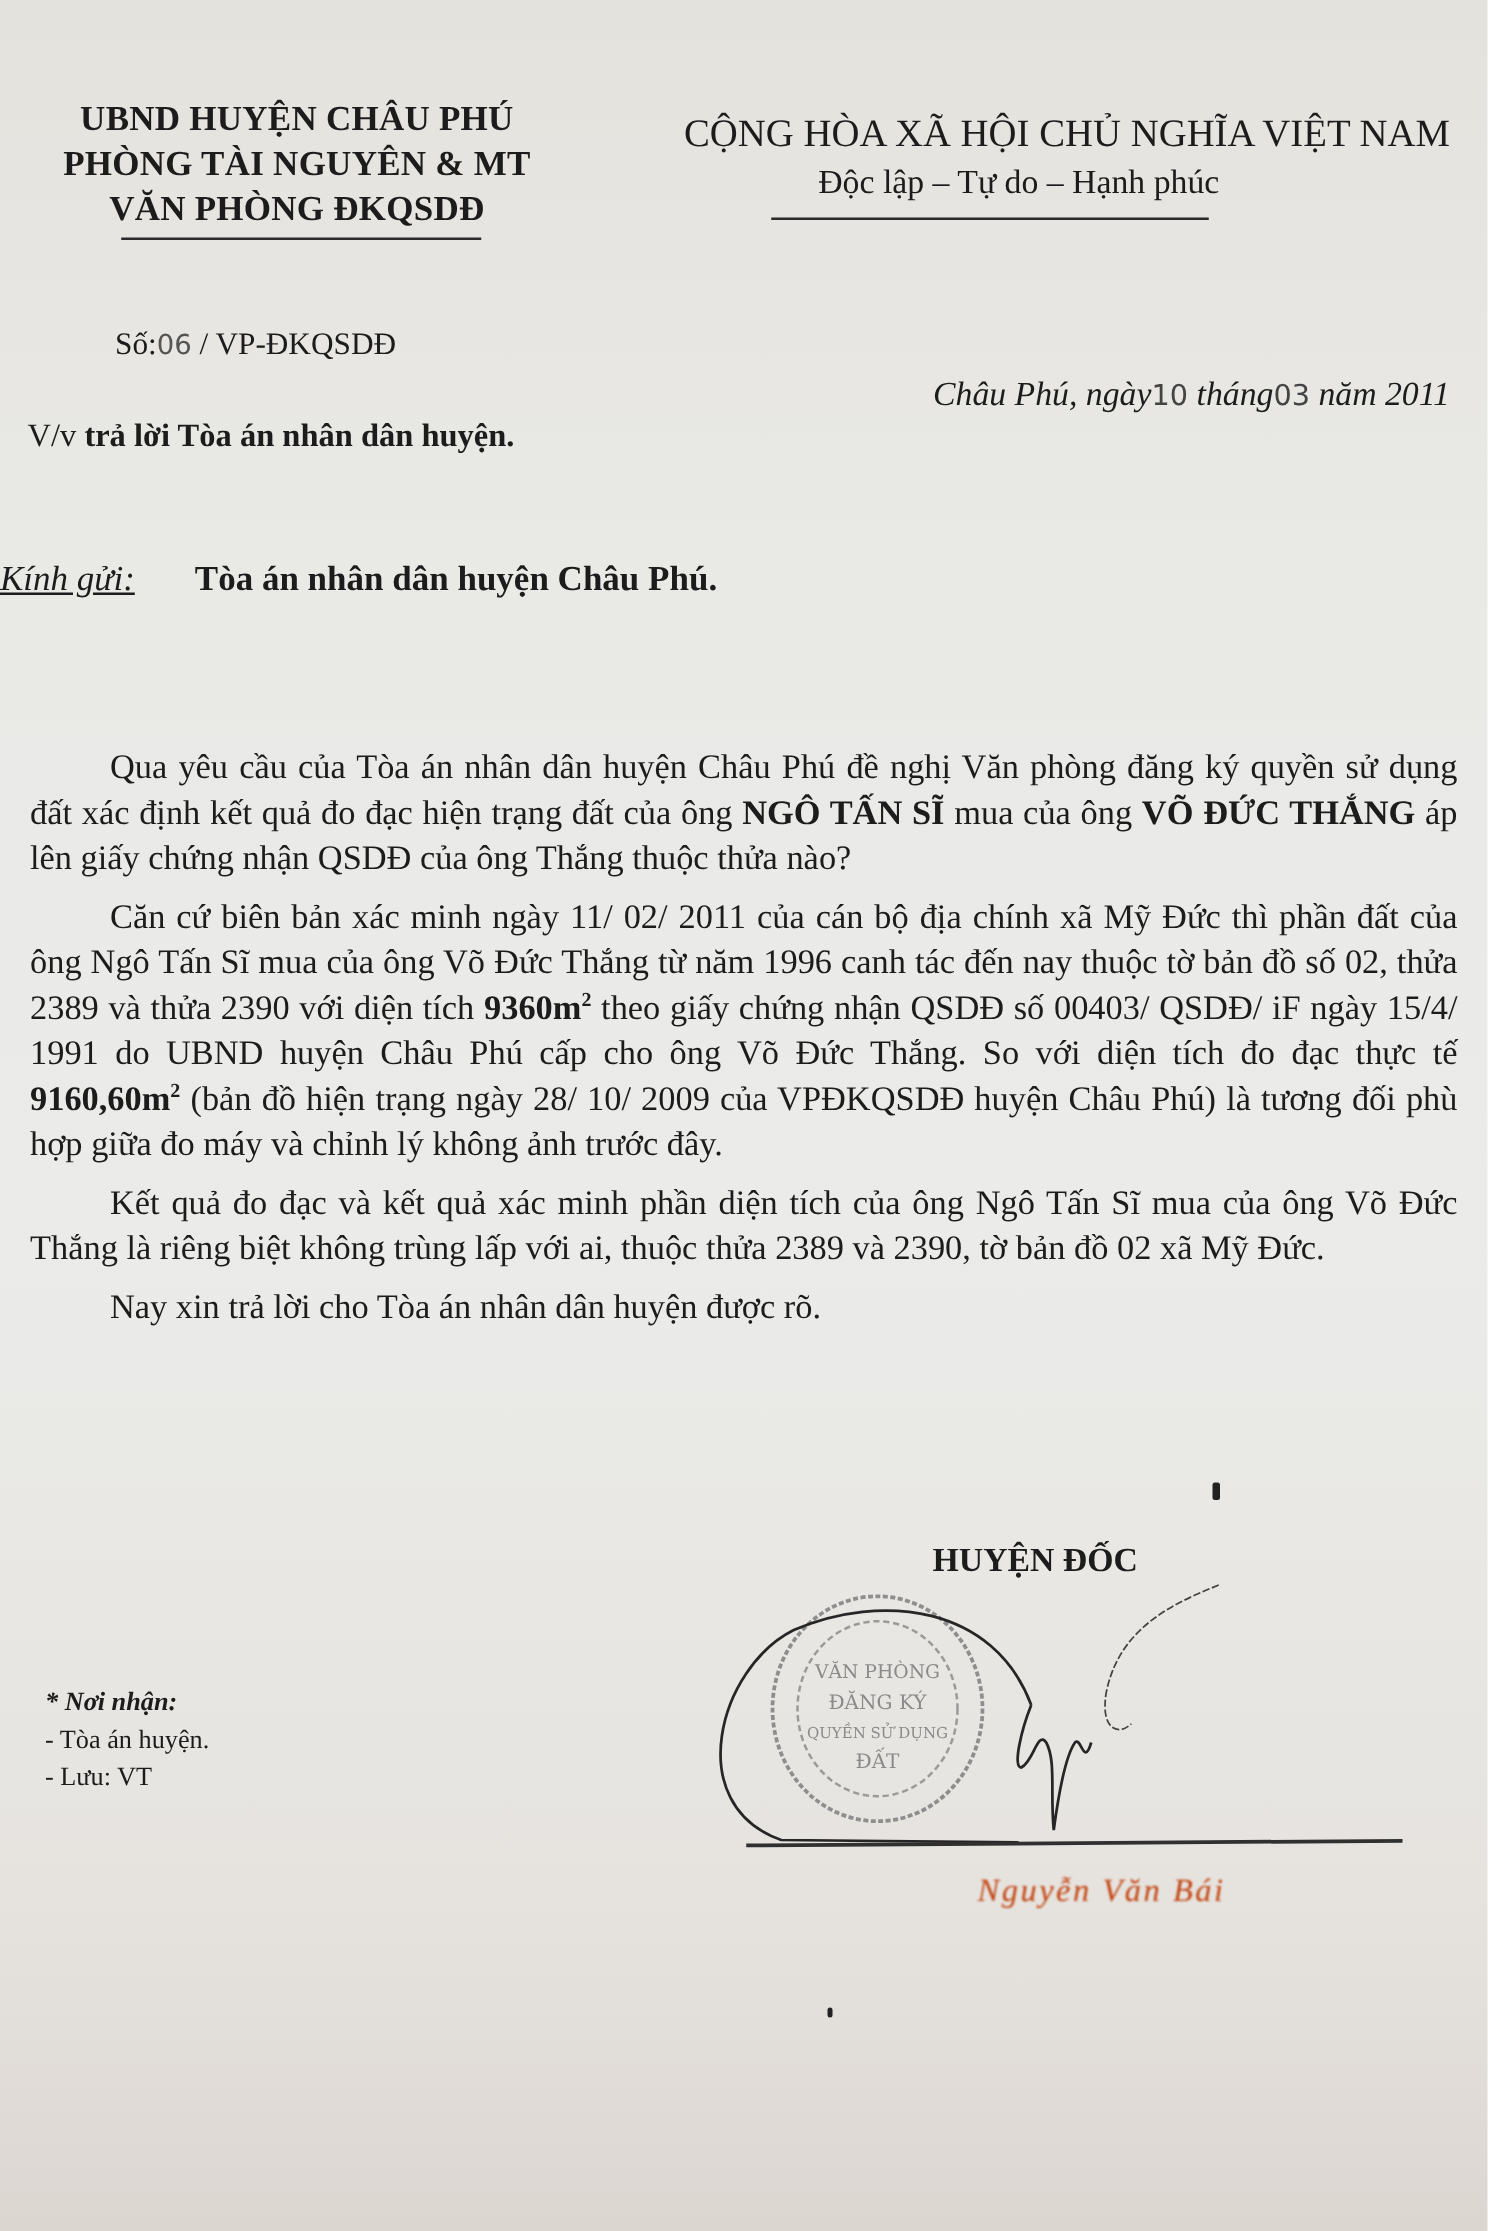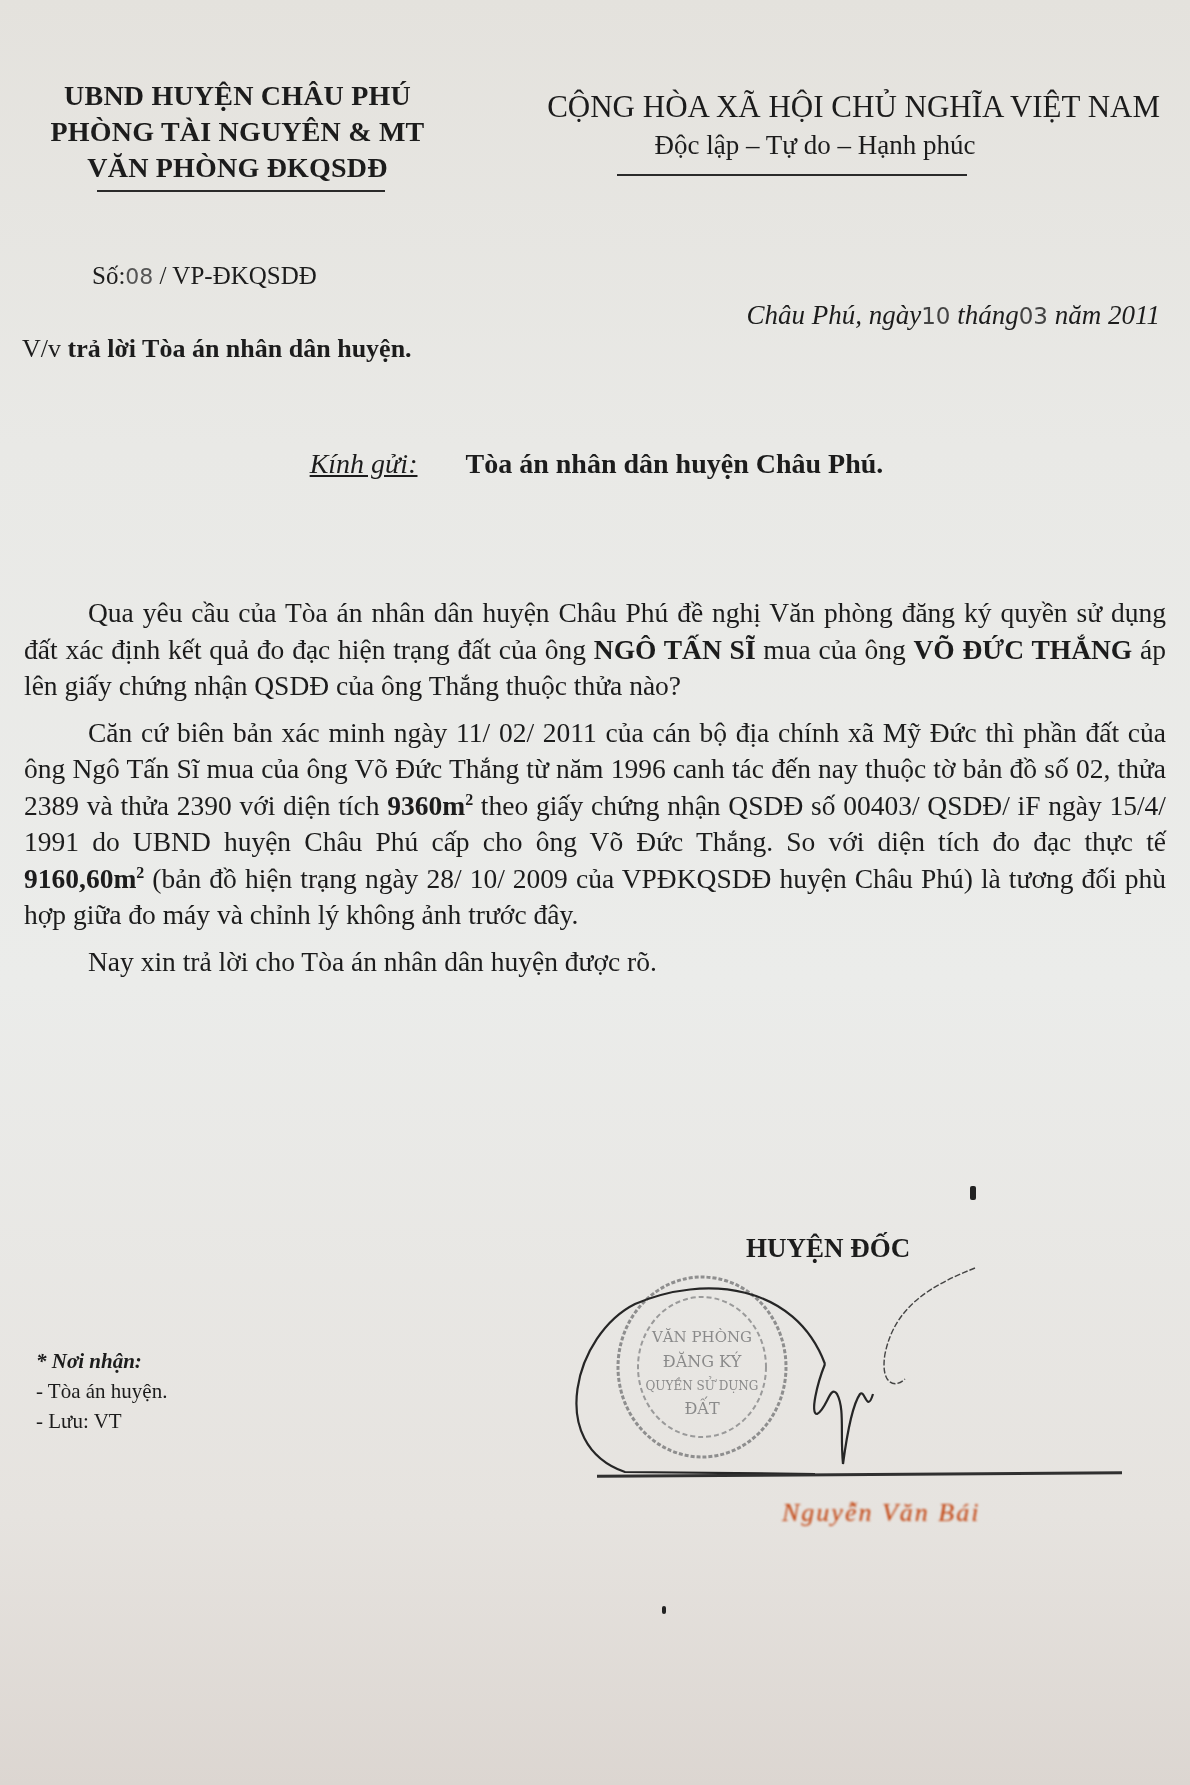--- a/index.html
+++ b/index.html
@@ -15,21 +15,21 @@
   .org-underline { position: absolute; left: 97px; top: 190px; width: 288px; height: 2px; background: #2a2a2a; }
   .nation { left: 470px; width: 690px; top: 88px; text-align: right; font-size: 31px; line-height: 38px; }
   .motto { left: 470px; width: 690px; top: 128px; text-align: center; font-size: 27px; line-height: 34px; }
   .motto-underline { position: absolute; left: 617px; top: 174px; width: 350px; height: 2px; background: #2a2a2a; }
   .so { left: 92px; top: 262px; font-size: 25px; }
   .so .handw { font-family: "DejaVu Sans", sans-serif; font-size: 22px; color: #555; }
   .date { right: 30px; top: 300px; font-style: italic; font-size: 27px; }
   .date .handw { font-family: "DejaVu Sans", sans-serif; font-style: normal; font-size: 23px; color: #444; }
   .vv { left: 22px; top: 334px; font-weight: bold; font-size: 26px; }
   .vv .lead { font-weight: normal; }
-  .greeting { left: 0; width: 1169px; top: 448px; text-align: center; font-size: 28px; padding-left: 12px; }
+  .greeting { left: 0; width: 1169px; top: 448px; text-align: left; font-size: 28px; }
   .greeting .label { font-style: italic; text-decoration: underline; margin-right: 48px; }
   .greeting .rcpt { font-weight: bold; }
   .body { left: 24px; width: 1142px; top: 595px; font-size: 27.5px; line-height: 36.5px; text-align: justify; }
   .body p { margin: 0 0 10px 0; text-indent: 64px; }
   .body b { font-weight: bold; }
   .body sup { font-size: 16px; vertical-align: super; line-height: 0; }
   .signtitle { left: 746px; top: 1233px; font-weight: bold; font-size: 27px; }
   .recipients { left: 36px; top: 1346px; font-size: 21px; line-height: 30px; }
   .recipients .hdr { font-weight: bold; font-style: italic; }
   .stamp { left: 612px; top: 1272px; width: 180px; height: 190px; }
@@ -46,21 +46,21 @@
   <div>PHÒNG TÀI NGUYÊN &amp; MT</div>
   <div>VĂN PHÒNG ĐKQSDĐ</div>
 </div>
 <div class="org-underline"></div>
 
 <div class="abs nation">CỘNG HÒA XÃ HỘI CHỦ NGHĨA VIỆT NAM</div>
 <div class="abs motto">Độc lập – Tự do – Hạnh phúc</div>
 <div class="motto-underline"></div>
 
 <div class="abs so">
-  <span>Số:</span><span class="handw">08</span>
+  <span>Số:</span><span class="handw">06</span>
   <span>/ VP-ĐKQSDĐ</span>
 </div>
 
 <div class="abs date">
   <span>Châu Phú, ngày</span><span class="handw">10</span>
   <span>tháng</span><span class="handw">03</span>
   <span>năm 2011</span>
 </div>
 
 <div class="abs vv">
@@ -68,20 +68,21 @@
   <span>trả lời Tòa án nhân dân huyện.</span>
 </div>
 
 <div class="abs greeting">
   <span class="label">Kính gửi:</span><span class="rcpt">Tòa án nhân dân huyện Châu Phú.</span>
 </div>
 
 <div class="abs body">
   <p><span>Qua yêu cầu của Tòa án nhân dân huyện Châu Phú đề nghị Văn phòng đăng ký quyền sử dụng đất xác định kết quả đo đạc hiện trạng đất của ông </span><b>NGÔ TẤN SĨ</b><span> mua của ông </span><b>VÕ ĐỨC THẮNG</b><span> áp lên giấy chứng nhận QSDĐ của ông Thắng thuộc thửa nào?</span></p>
   <p><span>Căn cứ biên bản xác minh ngày 11/ 02/ 2011 của cán bộ địa chính xã Mỹ Đức thì phần đất của ông Ngô Tấn Sĩ  mua của ông Võ Đức Thắng từ năm 1996 canh tác đến nay thuộc tờ bản đồ số 02, thửa 2389 và thửa 2390 với diện tích </span><b><span>9360m</span><sup>2</sup></b><span> theo giấy chứng nhận QSDĐ số 00403/ QSDĐ/ iF ngày 15/4/ 1991 do UBND huyện Châu Phú cấp cho ông Võ Đức Thắng. So với diện tích đo đạc thực tế </span><b><span>9160,60m</span><sup>2</sup></b><span> (bản đồ hiện trạng ngày 28/ 10/ 2009  của VPĐKQSDĐ huyện Châu Phú) là tương đối phù hợp giữa đo máy và chỉnh lý không ảnh trước đây.</span></p>
+  <p>Kết quả đo đạc và kết quả xác minh phần diện tích của ông Ngô Tấn Sĩ mua của ông Võ Đức Thắng là riêng biệt không trùng lấp với ai, thuộc thửa 2389 và 2390, tờ bản đồ 02 xã Mỹ Đức.</p>
   <p>Nay xin trả lời cho Tòa án nhân dân huyện được rõ.</p>
 </div>
 
 <div class="abs signtitle">HUYỆN ĐỐC</div>
 
 <svg class="abs stamp" viewBox="0 0 180 190">
   <ellipse cx="90" cy="95" rx="84" ry="90" fill="none" stroke="#8e8e8e" stroke-width="3" stroke-dasharray="4 2"></ellipse>
   <ellipse cx="90" cy="95" rx="64" ry="70" fill="none" stroke="#9a9a9a" stroke-width="2" stroke-dasharray="5 3"></ellipse>
   <text x="90" y="70" text-anchor="middle" font-family="DejaVu Serif, serif" font-size="15" fill="#8a8a8a">VĂN PHÒNG</text>
   <text x="90" y="95" text-anchor="middle" font-family="DejaVu Serif, serif" font-size="16" fill="#8a8a8a">ĐĂNG KÝ</text>

